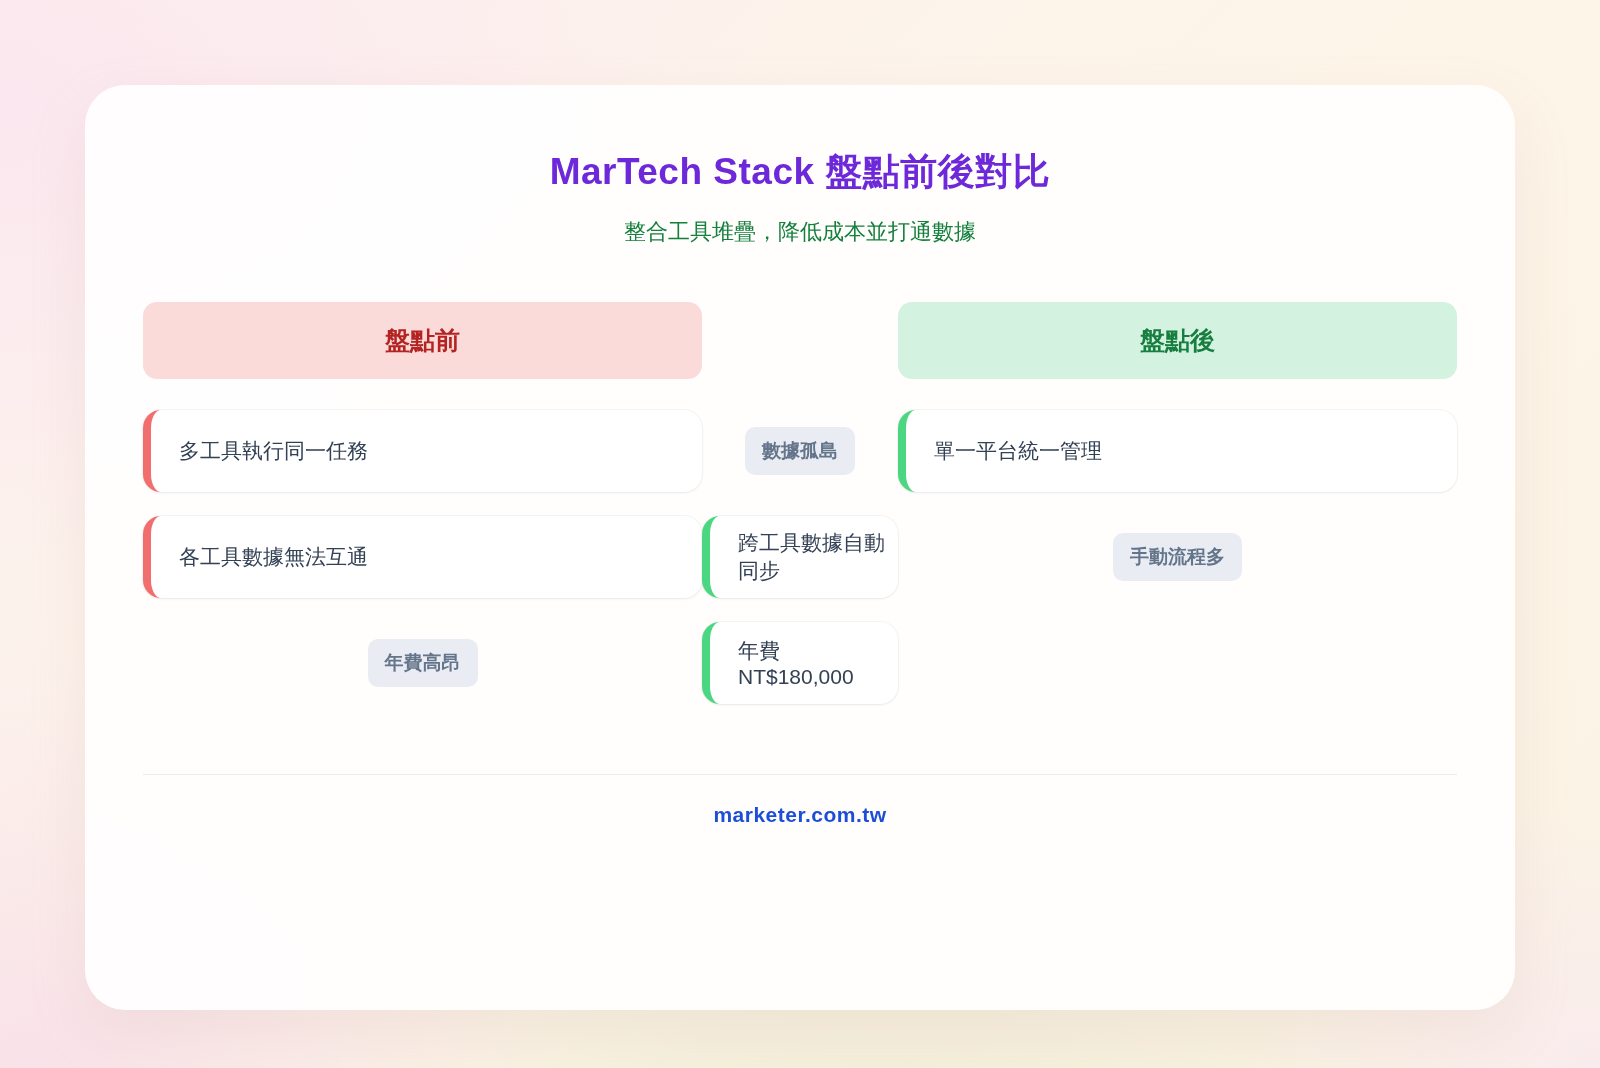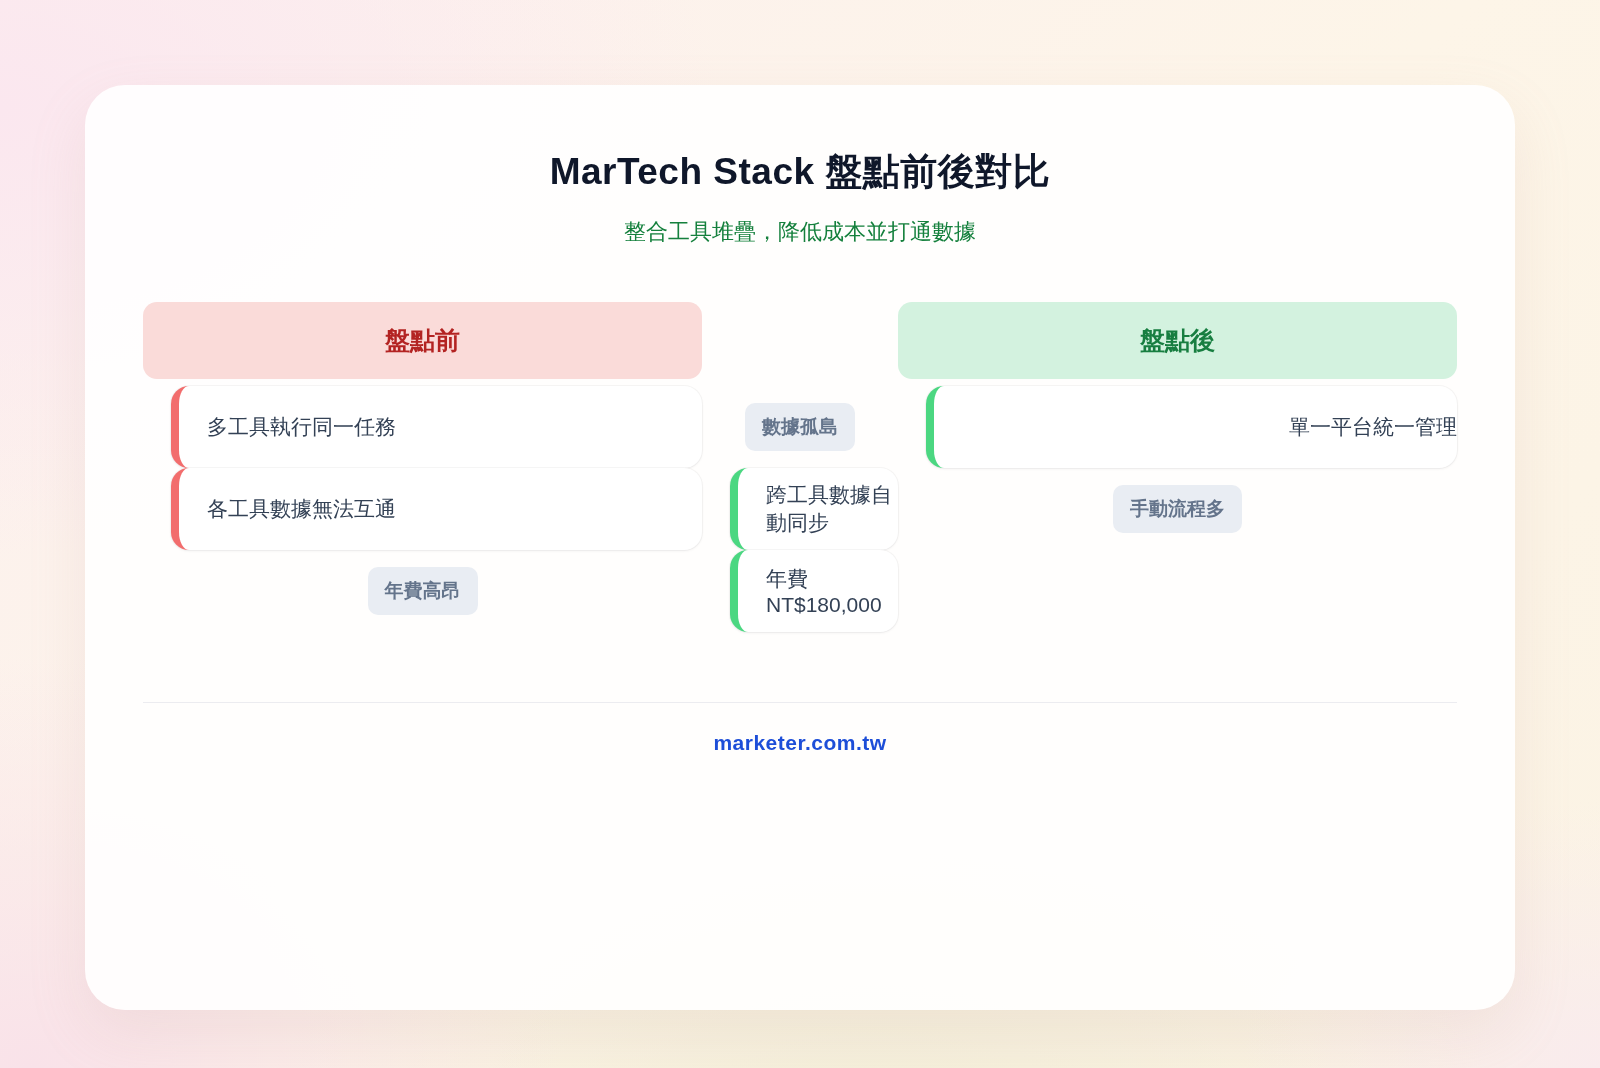--- a/index.html
+++ b/index.html
@@ -22,34 +22,35 @@
     width: 1430px; height: 925px;
     background: rgba(255, 255, 255, 0.90);
     border-radius: 40px;
     box-shadow: 0 24px 60px rgba(190, 150, 140, 0.14);
     padding: 62px 58px 0 58px;
   }
   .title {
     text-align: center;
     font-size: 37px;
     font-weight: 800;
-    color: #0f172a;
+    color: #6d28d9;
     letter-spacing: 0.5px;
   }
   .subtitle {
     text-align: center;
     margin-top: 20px;
     font-size: 22px;
     font-weight: 400;
     color: #15803d;
   }
   .compare {
     margin-top: 55px;
     display: grid;
     grid-template-columns: 1fr 196px 1fr;
+    row-gap: 24px;
   }
   .header-cell {
     height: 77px;
     border-radius: 14px;
     display: flex;
     align-items: center;
     justify-content: center;
     font-size: 25px;
     font-weight: 700;
     margin-bottom: 7px;
@@ -61,24 +62,23 @@
     height: 82px;
     background: #ffffff;
     border-radius: 18px;
     display: flex;
     align-items: center;
     padding-left: 28px;
     font-size: 21px;
     font-weight: 500;
     color: #334155;
     box-shadow: 0 1px 3px rgba(15,23,42,0.06), 0 0 0 1px rgba(15,23,42,0.035);
-    margin-left: 28px;
   }
   .item-before { border-left: 8px solid var(--before-accent); }
-  .item-after  { border-left: 8px solid var(--after-accent); justify-content: flex-end; }
+  .item-after  { border-left: 8px solid var(--after-accent); }
   .pill-cell {
     display: flex;
     align-items: center;
     justify-content: center;
   }
   .pill {
     background: var(--pill-bg);
     color: var(--pill-text);
     font-size: 19px;
     font-weight: 700;

